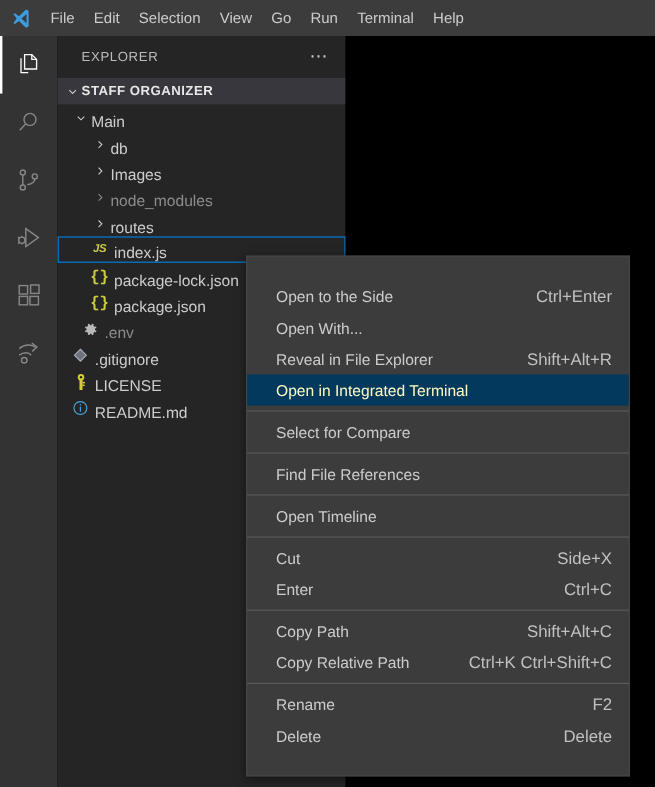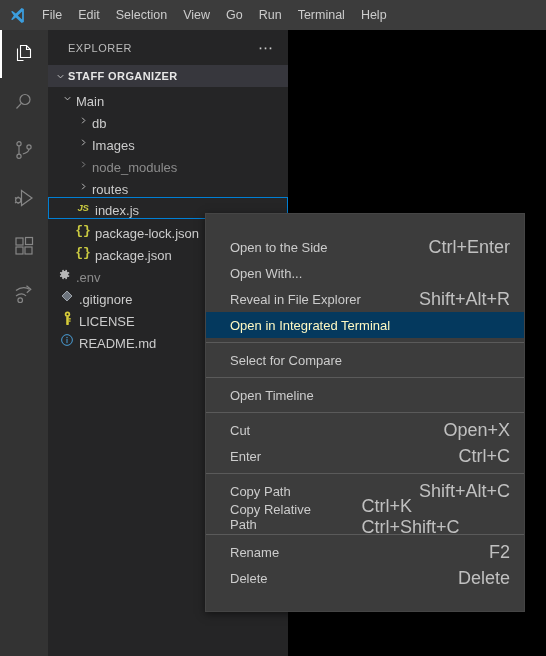--- a/index.html
+++ b/index.html
@@ -96,21 +96,21 @@
     background: #3c3c3c; border: 1px solid #454545;
     box-shadow: 0 2px 8px rgba(0,0,0,.5);
     padding: 20px 0; z-index: 50;
   }
   .ctxgroup + .ctxgroup { border-top: 1px solid #5a5a5a; margin-top: 4px; padding-top: 4px; }
   .ctxitem {
     height: 26px; display: flex; align-items: center; justify-content: space-between;
     padding: 0 14px 0 24px; color: #cccccc; font-size: 13px; cursor: pointer;
   }
   .ctxitem.selected { background: #04395e; color: #fef9c3; }
-  .ctxitem .keybind { color: #cccccc; font-size: 18px; opacity: .92; padding-left: 24px; }
+  .ctxitem .keybind { color: #cccccc; font-size: 14px; opacity: .92; padding-left: 24px; }
   .ctxitem.selected .keybind { color: #ffffff; }
 </style>
 </head>
 <body>
 
 <div id="app">
 
   <div class="titlebar">
     <div class="vscode-logo">
       <svg width="17" height="17" viewBox="0 0 24 24">
@@ -275,21 +275,21 @@
         <span class="label">package-lock.json</span>
       </div>
 
       <div class="row" style="padding-left:25px">
         <span class="ficon">
             <span class="json-badge">{}</span>
           </span>
         <span class="label">package.json</span>
       </div>
 
-      <div class="row dim" style="padding-left:6px">
+      <div class="row dim" style="padding-left:17px">
         <span class="ficon">
           <svg width="13" height="13" viewBox="0 0 24 24" fill="#b8b8b8">
             <path d="M12 8.2a3.8 3.8 0 100 7.6 3.8 3.8 0 000-7.6zm0 5.9a2.1 2.1 0 110-4.2 2.1 2.1 0 010 4.2z"></path>
             <path d="M20.4 13.6l-1.7-.4a6.9 6.9 0 000-2.4l1.7-.4a.7.7 0 00.5-.8l-.4-1.6a.7.7 0 00-.8-.5l-1.7.4a6.9 6.9 0 00-1.7-1.7l.4-1.7a.7.7 0 00-.5-.8l-1.6-.4a.7.7 0 00-.8.5l-.4 1.7a6.9 6.9 0 00-2.4 0l-.4-1.7a.7.7 0 00-.8-.5l-1.6.4a.7.7 0 00-.5.8l.4 1.7a6.9 6.9 0 00-1.7 1.7l-1.7-.4a.7.7 0 00-.8.5l-.4 1.6a.7.7 0 00.5.8l1.7.4a6.9 6.9 0 000 2.4l-1.7.4a.7.7 0 00-.5.8l.4 1.6a.7.7 0 00.8.5l1.7-.4a6.9 6.9 0 001.7 1.7l-.4 1.7a.7.7 0 00.5.8l1.6.4a.7.7 0 00.8-.5l.4-1.7a6.9 6.9 0 002.4 0l.4 1.7a.7.7 0 00.8.5l1.6-.4a.7.7 0 00.5-.8l-.4-1.7a6.9 6.9 0 001.7-1.7l1.7.4a.7.7 0 00.8-.5l.4-1.6a.7.7 0 00-.5-.8z"></path>
           </svg>
         </span>
         <span class="label">.env</span>
       </div>
 
       <div class="row" style="padding-left:9px">
@@ -351,32 +351,38 @@
       </div>
     </div>
 
     <div class="ctxgroup">
       <div class="ctxitem">
         <span>Select for Compare</span>
         <span class="keybind"></span>
       </div>
     </div>
 
+    <div class="ctxgroup">
+      <div class="ctxitem">
+        <span>Find File References</span>
+        <span class="keybind"></span>
+      </div>
+    </div>
 
     <div class="ctxgroup">
       <div class="ctxitem">
         <span>Open Timeline</span>
         <span class="keybind"></span>
       </div>
     </div>
 
     <div class="ctxgroup">
       <div class="ctxitem">
         <span>Cut</span>
-        <span class="keybind">Open+X</span>
+        <span class="keybind">Side+X</span>
       </div>
       <div class="ctxitem">
         <span>Enter</span>
         <span class="keybind">Ctrl+C</span>
       </div>
     </div>
 
     <div class="ctxgroup">
       <div class="ctxitem">
         <span>Copy Path</span>

